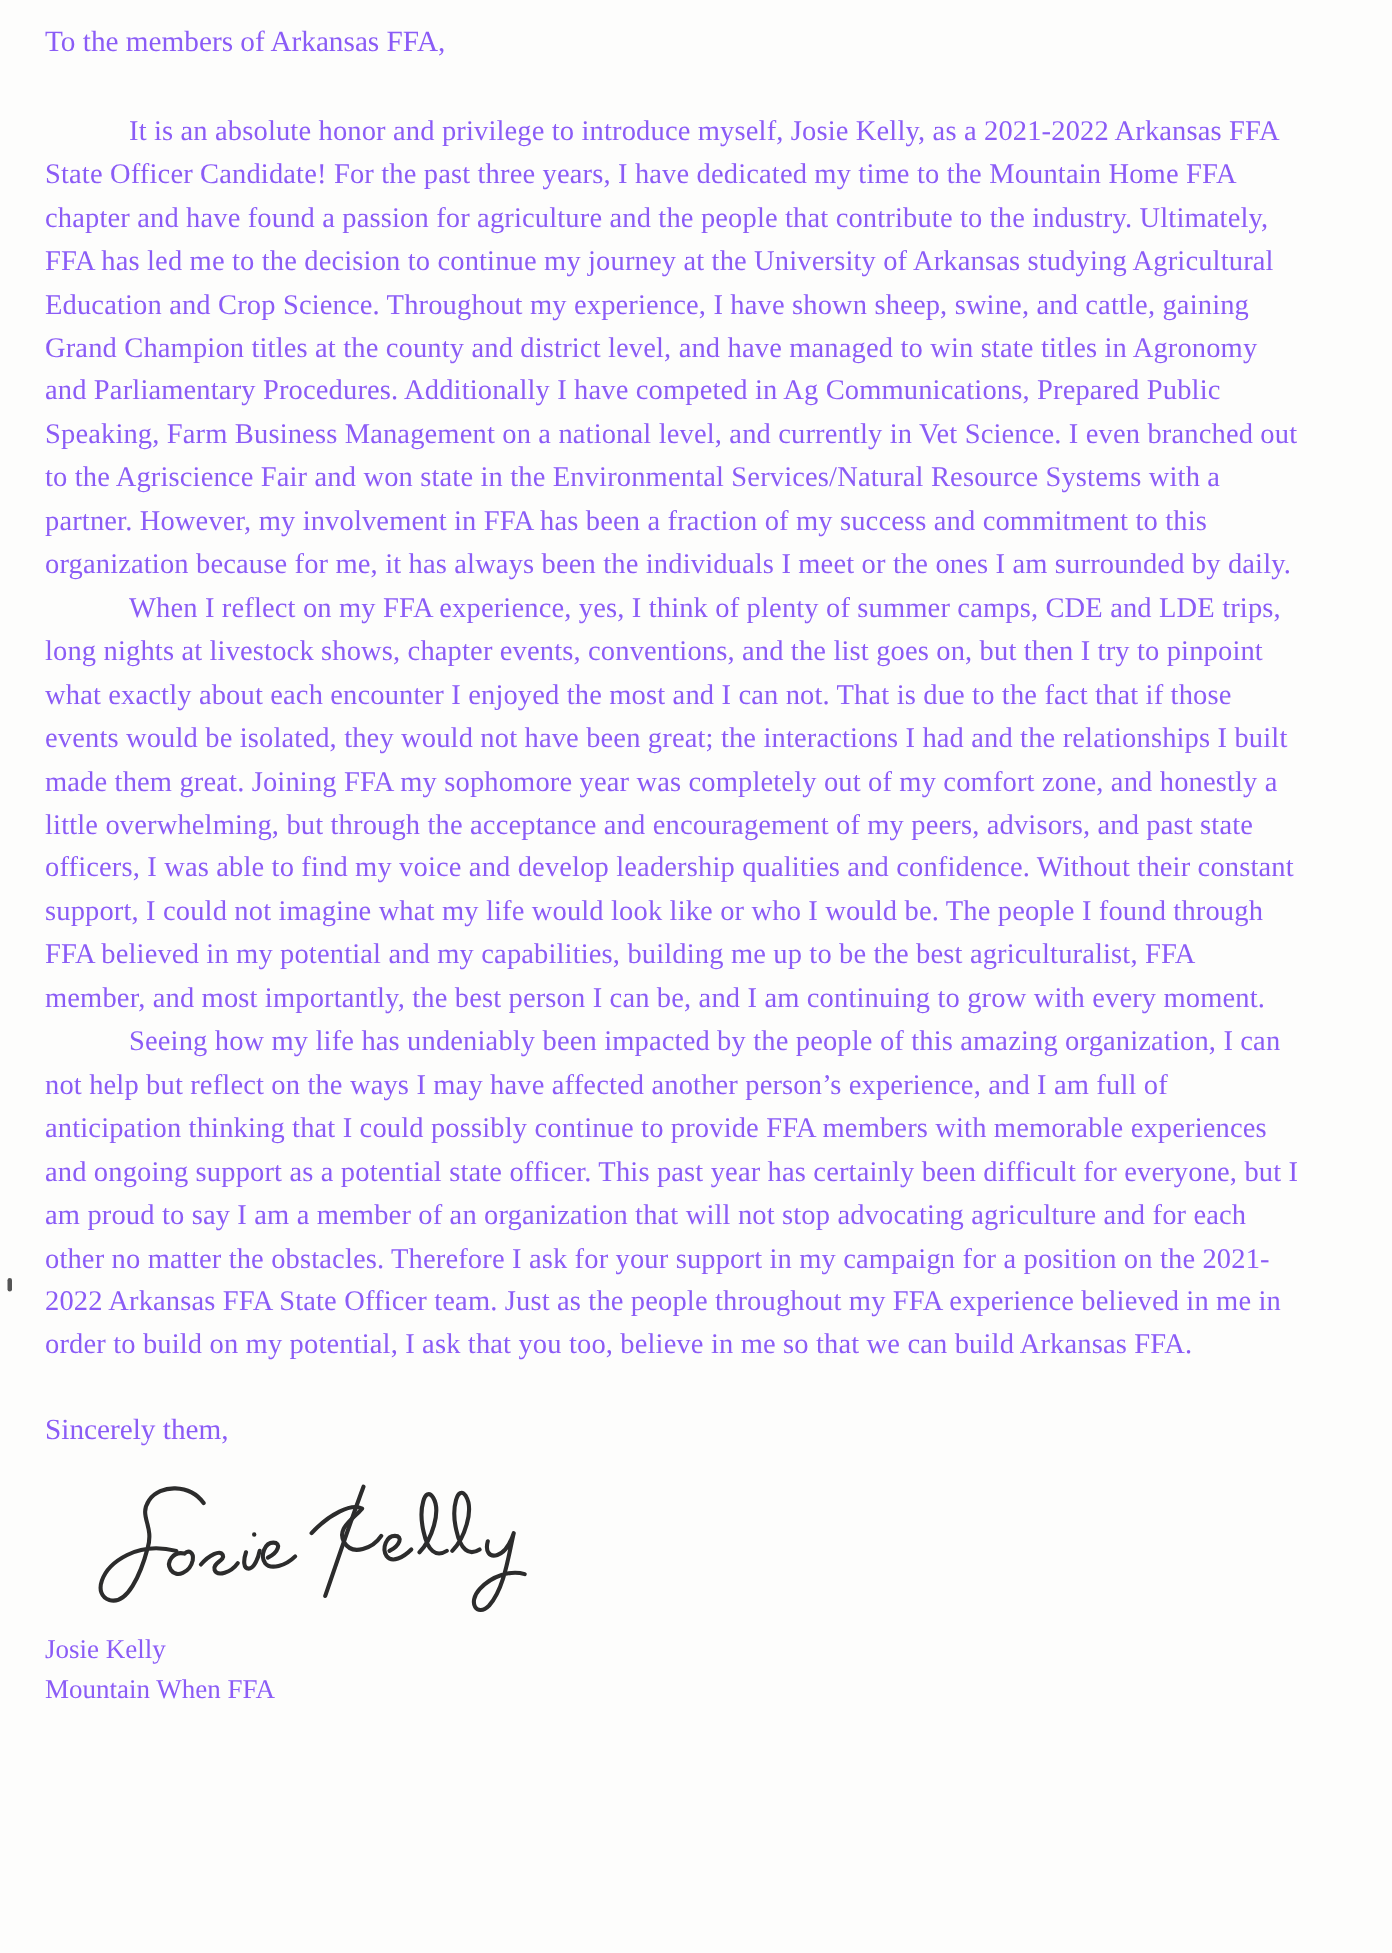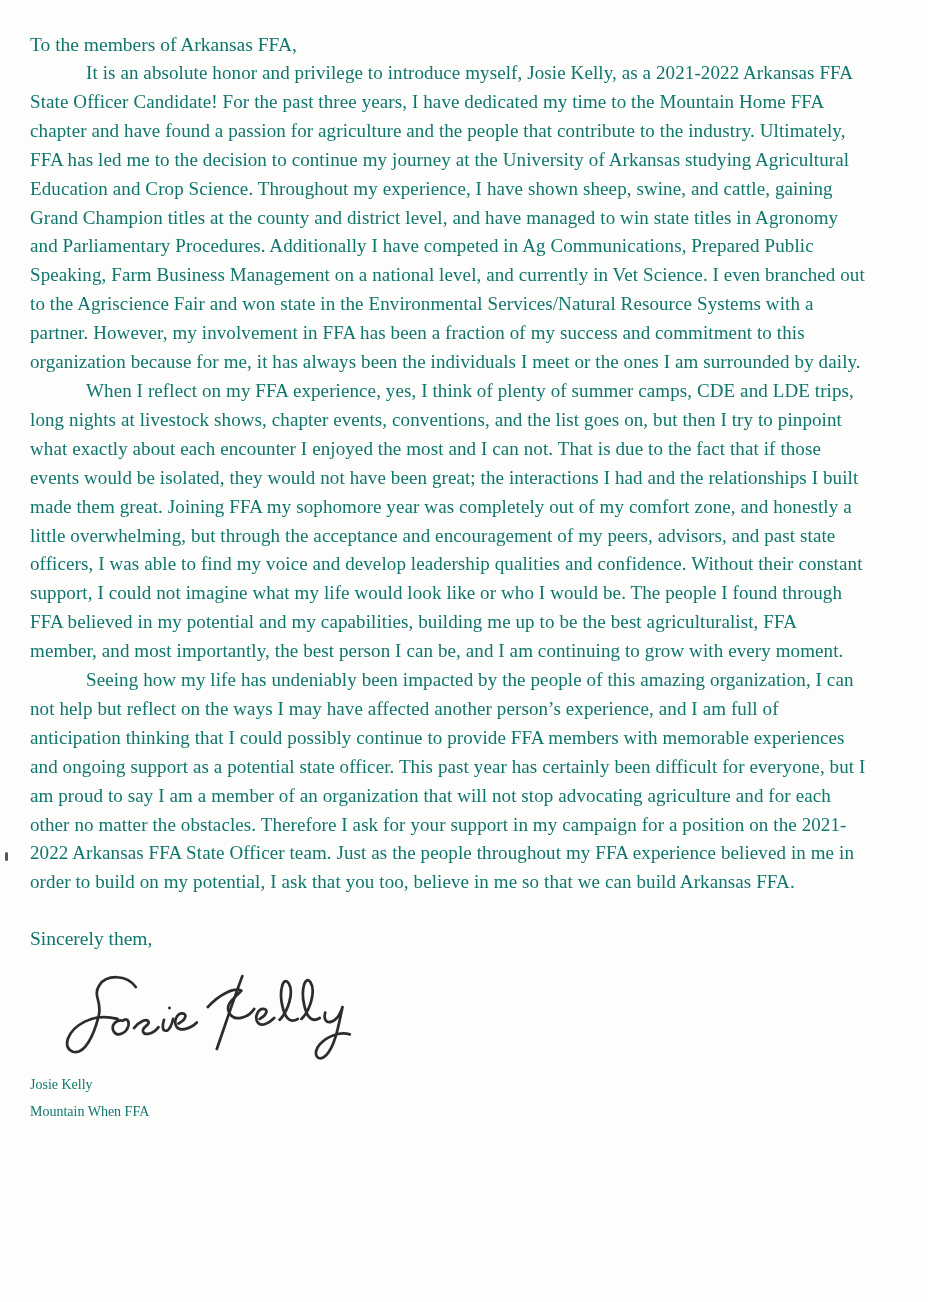--- a/index.html
+++ b/index.html
@@ -7,30 +7,31 @@
     padding: 0;
     background: #fdfdfc;
   }
   .page {
     position: relative;
     width: 928px;
     height: 1302px;
     background: #fdfdfc;
     overflow: hidden;
     font-family: "Liberation Serif", "DejaVu Serif", serif;
-    color: #0f766e;
+    color: #8b5cf6;
     box-sizing: border-box;
-    padding: 30px 0 0 30px;
+    padding: 14px 0 0 30px;
   }
   .salutation {
     font-size: 19.5px;
     line-height: 29px;
     margin: 0;
   }
   .body-text {
+    margin-top: 31px;
     width: 836px;
   }
   .body-text p {
     margin: 0;
     text-indent: 56px;
     font-size: 19px;
     line-height: 28.9px;
     letter-spacing: 0.1px;
   }
   .closing {
@@ -39,21 +40,21 @@
     line-height: 29px;
   }
   .signature-block {
     margin: -6px 0 0 10px;
     height: 102px;
   }
   .signature-block svg {
     display: block;
   }
   .signed-name, .signed-org {
-    font-size: 14px;
+    font-size: 18px;
     line-height: 27px;
     margin: 0;
   }
   .signed-name { margin-top: 2px; }
   .scan-artifact {
     position: absolute;
     left: 5px;
     top: 852px;
     width: 3px;
     height: 9px;

